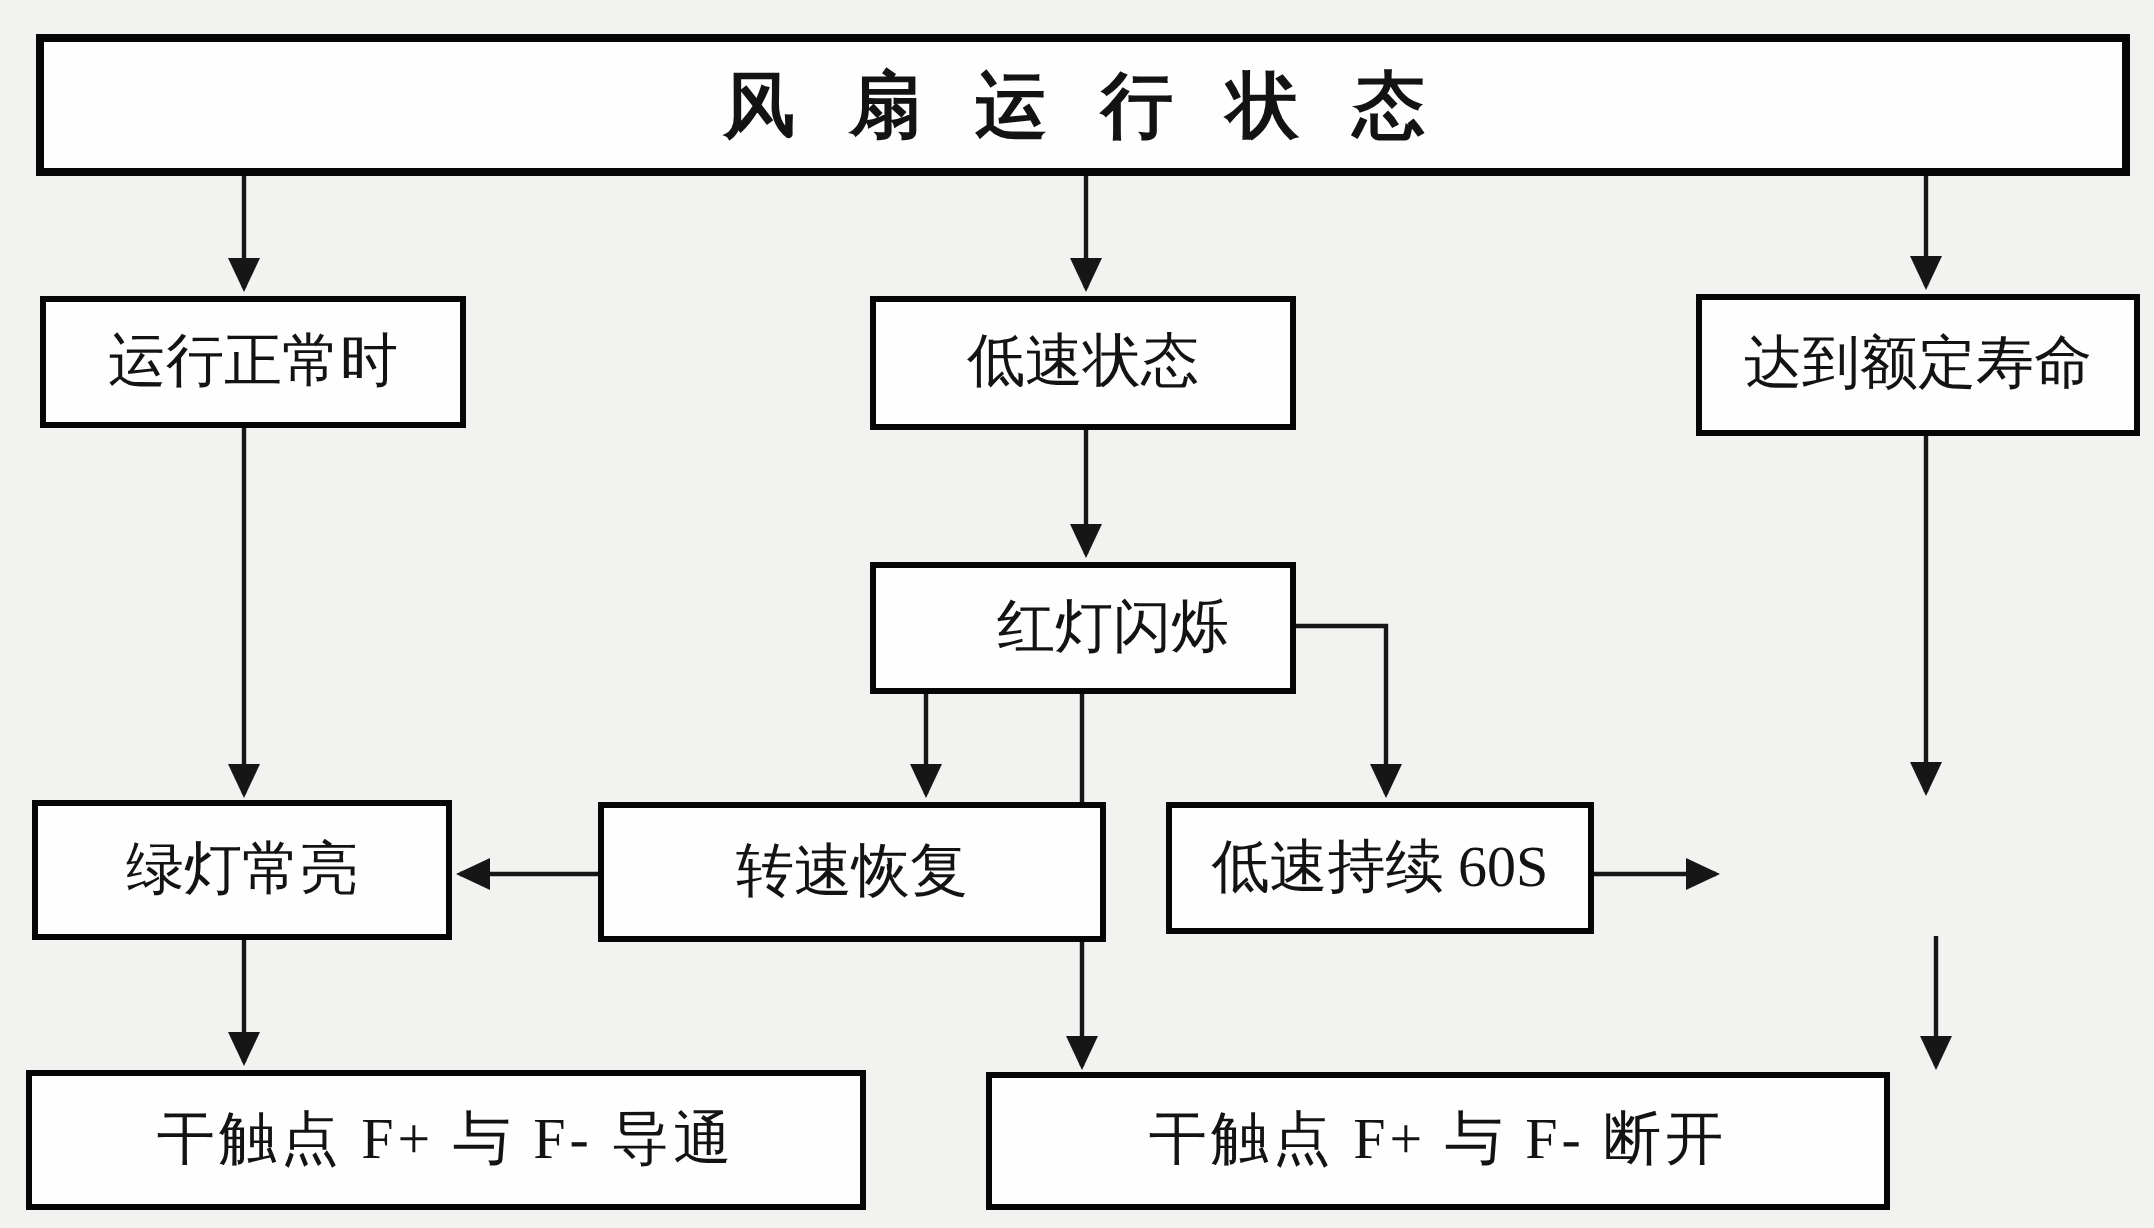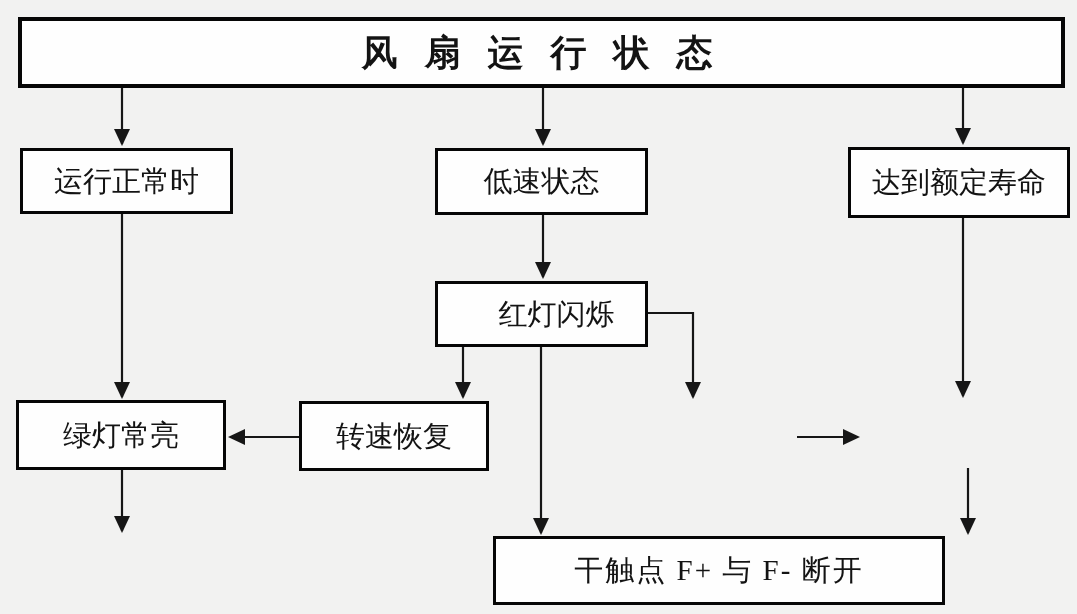--- a/index.html
+++ b/index.html
@@ -72,20 +72,22 @@
   <div class="node" style="left:20px;top:148px;width:213px;height:66px;">运行正常时</div>
 
   <div class="node" style="left:435px;top:148px;width:213px;height:67px;">低速状态</div>
 
   <div class="node" style="left:848px;top:147px;width:222px;height:71px;">达到额定寿命</div>
 
   <div class="node" style="left:435px;top:281px;width:213px;height:66px;padding-left:30px;">红灯闪烁</div>
 
   <div class="node" style="left:16px;top:400px;width:210px;height:70px;">绿灯常亮</div>
 
-  <div class="node" style="left:299px;top:401px;width:190px;height:70px;">转速恢复</div>
+  <div class="node" style="left:299px;top:401px;width:254px;height:70px;">转速恢复</div>
+
+  <div class="node" style="left:583px;top:401px;width:214px;height:66px;">低速持续 60S</div>
 
 
-
+  <div class="node wide" style="left:13px;top:535px;width:420px;height:70px;">干触点 F+ 与 F- 导通</div>
 
   <div class="node wide" style="left:493px;top:536px;width:452px;height:69px;">干触点 F+ 与 F- 断开</div>
 
 </div>
 
 </body></html>

